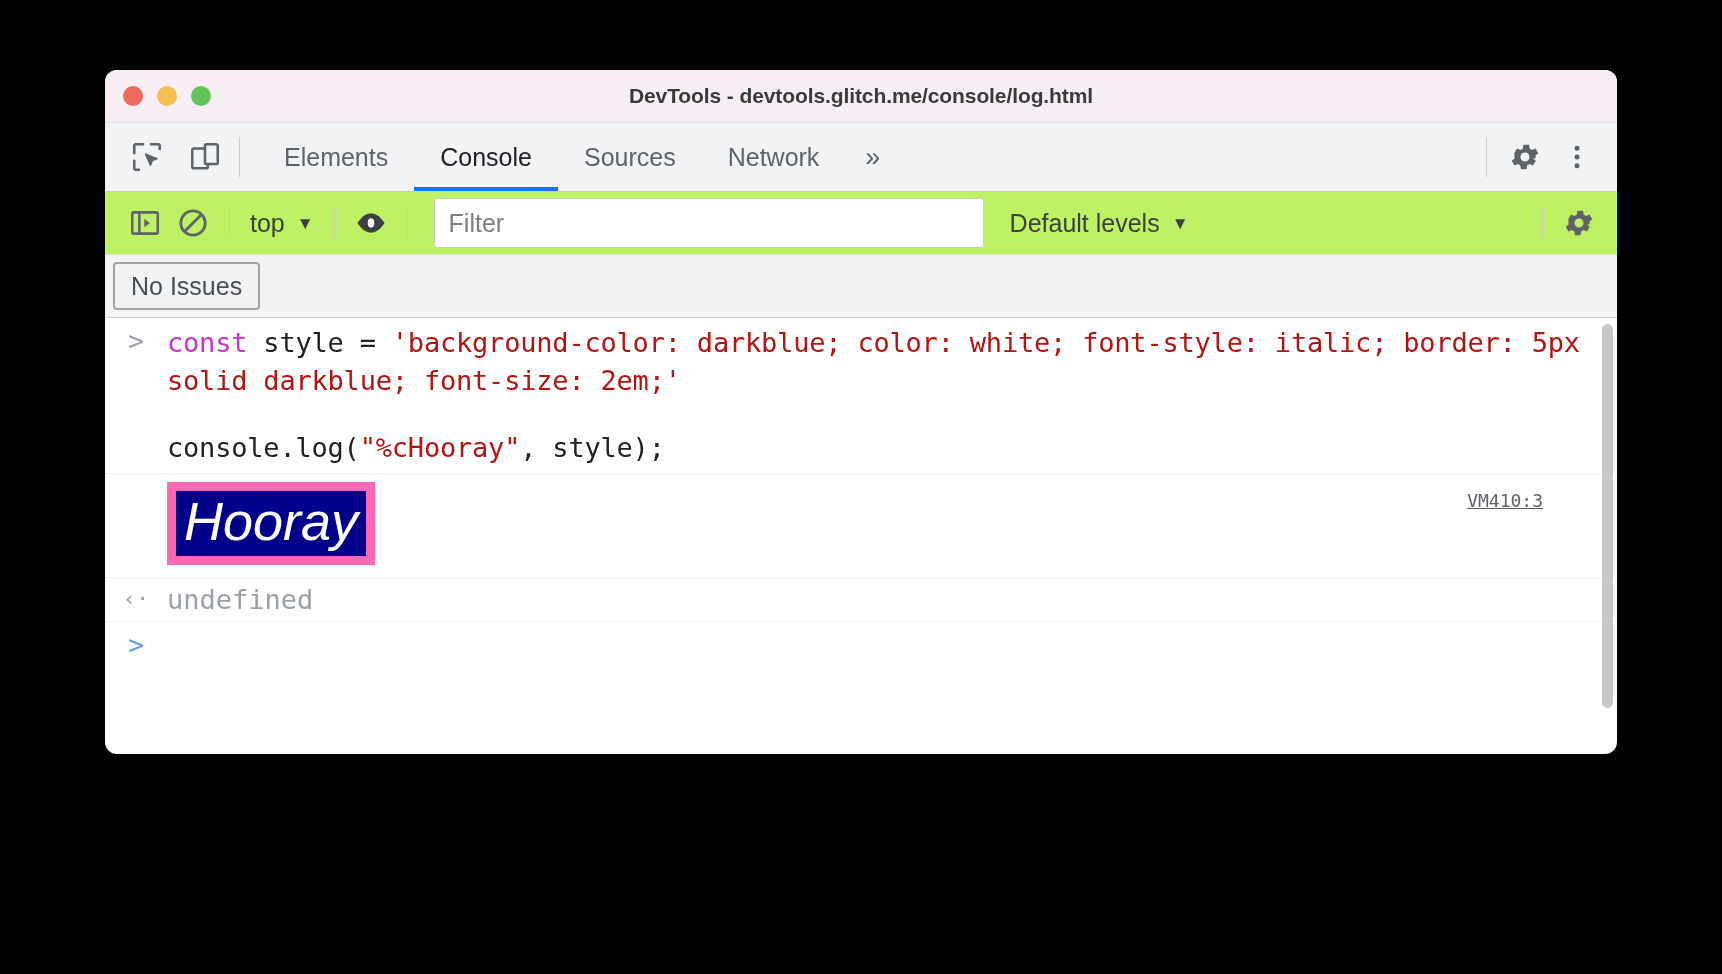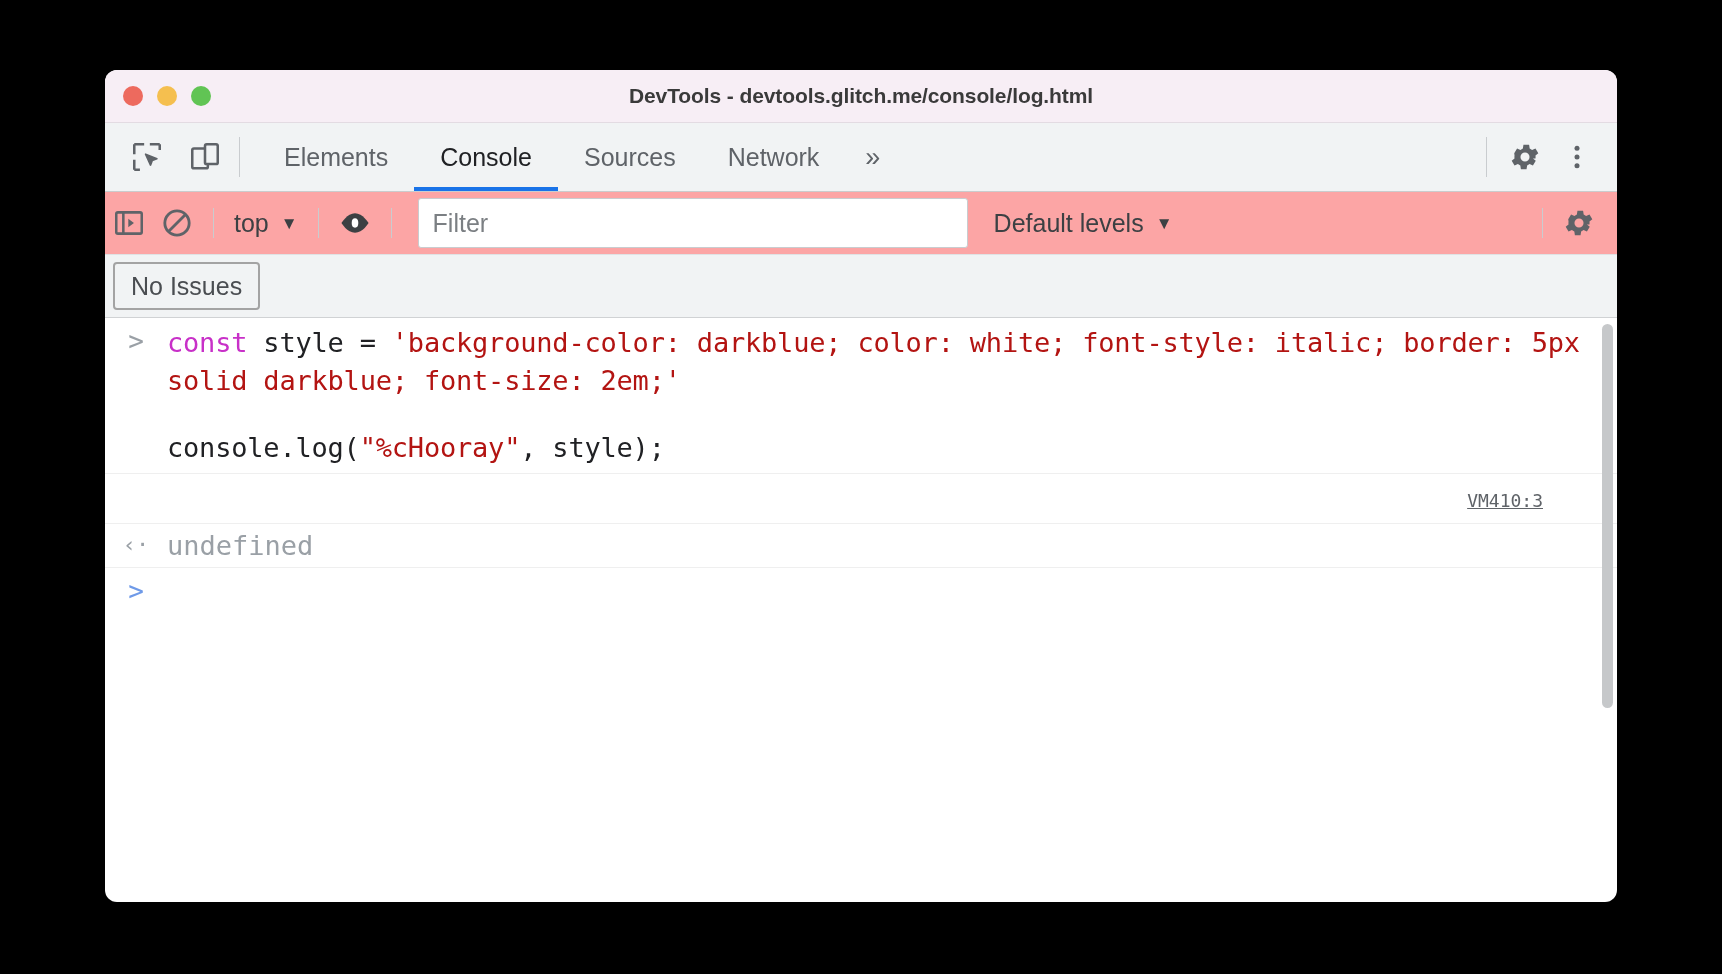--- a/index.html
+++ b/index.html
@@ -5,21 +5,21 @@
   html,body{margin:0;padding:0;}
   body{
     width:1722px;height:974px;background:#000;
     font-family:"Liberation Sans",sans-serif;
     overflow:hidden;
   }
   .stage{position:relative;width:1722px;height:974px;}
 
   
   .window{
-    position:absolute;left:105px;top:70px;width:1512px;height:832px;
+    position:absolute;left:105px;top:70px;width:1512px;height:684px;
     background:#ffffff;border-radius:12px;overflow:hidden;
     box-shadow:0 0 46px 26px rgba(0,0,0,0.55), 0 0 90px 44px rgba(0,0,0,0.35);
   }
   
   .titlebar{
     position:relative;height:52px;background:#f7eef5;
     border-bottom:1px solid #e3dbe2;
     display:flex;align-items:center;
   }
   .lights{display:flex;gap:14px;margin-left:18px;}
@@ -48,22 +48,22 @@
   }
   .tab.active{color:#202124;}
   .tab.active::after{
     content:"";position:absolute;left:0;right:0;bottom:0;height:4px;background:#1a73e8;
   }
   .tab.more{font-size:27px;padding:0 20px;color:#5f6368;}
   .tb-right{margin-left:auto;display:flex;align-items:center;padding-right:16px;gap:4px;}
 
   
   .ctoolbar{
-    height:62px;background:#fca5a5;display:flex;align-items:center;
-    border-bottom:1px solid #e0e2e4;
+    height:62px;background:#bef264;display:flex;align-items:center;
+    border-bottom:1px solid #e0e2e4;padding-left:16px;
   }
   .ct-icon{width:48px;height:46px;display:flex;align-items:center;justify-content:center;}
   .ctx-sep{width:1px;height:30px;background:#c9cccf;margin:0 12px;}
   .ctx-select{
     display:flex;align-items:center;gap:12px;font-size:25px;color:#3c4043;
     padding:0 8px;
   }
   .caret{font-size:17px;color:#3c4043;line-height:1;}
   .filter{
     width:520px;height:48px;background:#fff;border:1px solid #c9cccf;border-radius:3px;
@@ -247,20 +247,21 @@
 
       <div class="blank"></div>
 
       <div class="cmsg">
         <div class="gutter"></div>
         <div class="code"><span class="plain">console.log(</span><span class="str">"%cHooray"</span><span class="plain">, style);</span></div>
       </div>
 
       <div class="hooray-row">
         <div class="gutter"></div>
+        <div class="hooray">Hooray</div>
         <div class="vmlink">VM410:3</div>
       </div>
 
       <div class="cmsg">
         <div class="gutter">
           <span class="arrow-out">‹·</span>
         </div>
         <div class="undef">undefined</div>
       </div>
 

